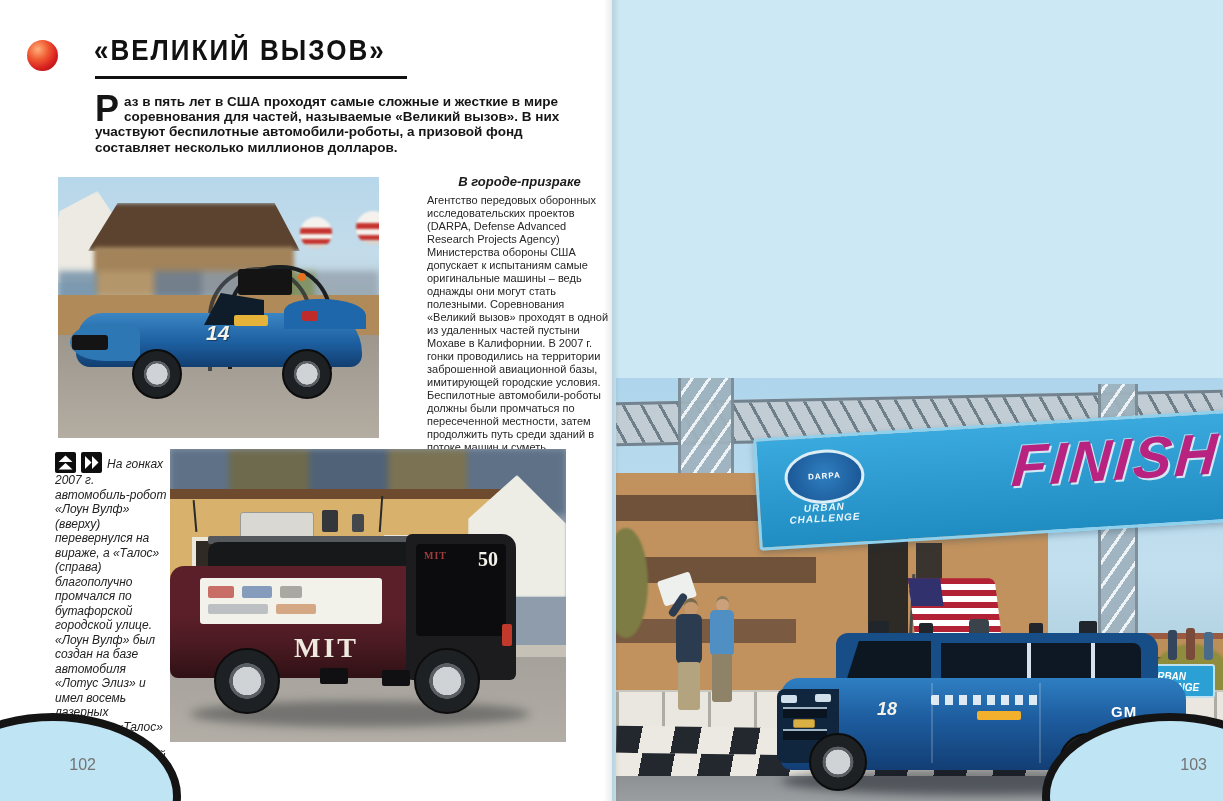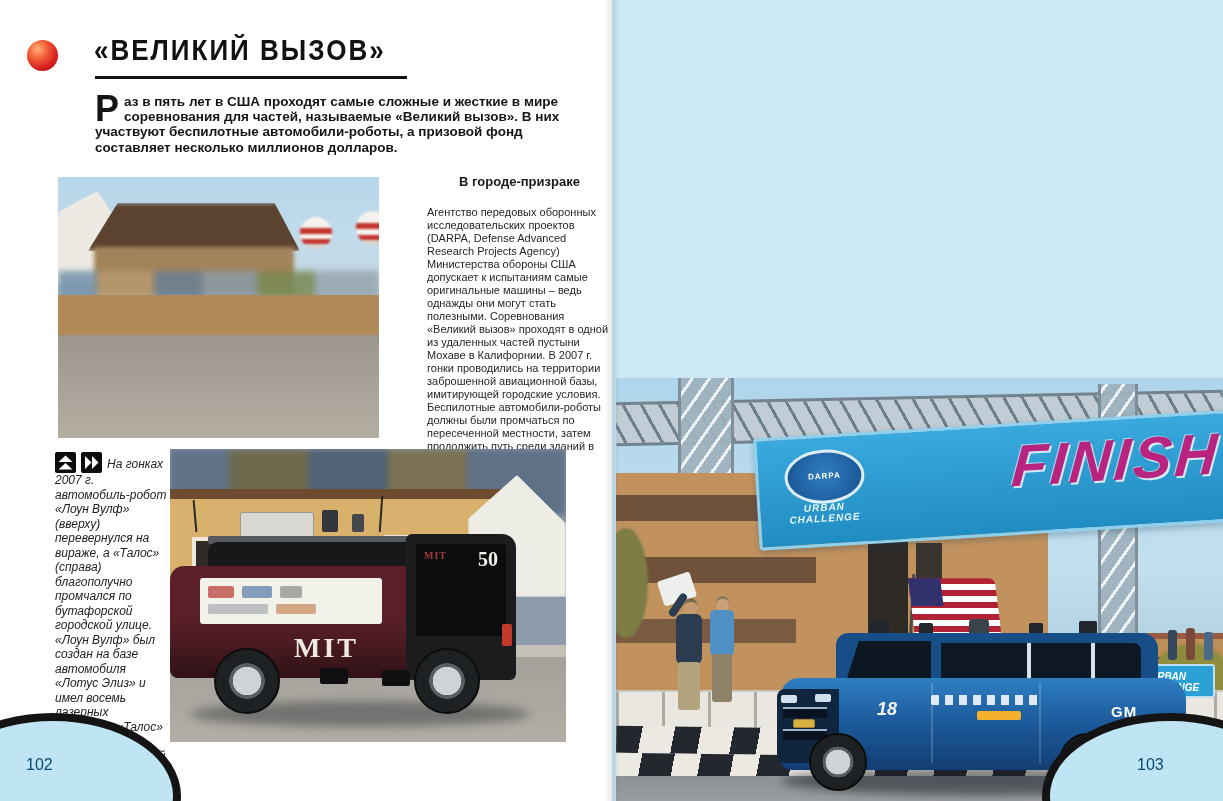--- a/index.html
+++ b/index.html
@@ -12,27 +12,27 @@
           background:linear-gradient(90deg,rgba(0,0,0,0) 0%,rgba(60,80,90,.10) 45%,rgba(60,80,90,.14) 55%,rgba(0,0,0,0) 100%);}
   .ball{position:absolute;left:27px;top:40px;width:31px;height:31px;border-radius:50%;
         background:radial-gradient(circle at 35% 30%,#ffb07a 0%,#f05a33 35%,#d81f1f 65%,#8e0f0f 100%);}
   .title{position:absolute;left:94px;top:34px;margin:0;font-size:26px;font-weight:bold;letter-spacing:2px;
          color:#111;transform:scaleY(1.1);transform-origin:left top;white-space:nowrap;}
   .title-underline{position:absolute;left:95px;top:76px;width:312px;height:3px;background:#111;}
   .intro{position:absolute;left:95px;top:94px;width:494px;margin:0;font-size:13.5px;line-height:15.2px;
          font-weight:bold;color:#151515;}
   .dropcap{float:left;font-size:36px;line-height:28px;font-weight:bold;margin:1px 5px 0 0;}
   .ghost{position:absolute;left:427px;top:174px;width:185px;}
-  .ghost h3{margin:0 0 17px 0;font-size:13px;text-align:center;}
+  .ghost h3{margin:0 0 5px 0;font-size:13px;text-align:center;font-style:italic;}
   .ghost p{margin:0;font-size:11px;line-height:13px;color:#262626;}
   .caption{position:absolute;left:55px;top:452px;width:113px;font-style:italic;font-size:12px;line-height:14.5px;color:#222;}
   .icon-sq{display:inline-block;width:21px;height:21px;background:#0d0d0d;border-radius:2px;
            vertical-align:-5px;margin-right:5px;}
   .icon-sq svg{display:block;width:21px;height:21px;}
-  .pagenum{position:absolute;z-index:31;font-size:16px;color:#0c4a6e;width:70px;text-align:left;}
+  .pagenum{position:absolute;z-index:31;font-size:16px;color:#737373;width:70px;text-align:right;}
   .tab{position:absolute;width:240px;height:150px;background:#bfe4f4;border:8px solid #141414;border-radius:50%;z-index:30;}
   .tab-left{left:-75px;bottom:-78px;}
   .tab-right{right:-75px;bottom:-78px;}
   .pn-left{left:26px;top:756px;}
   .pn-right{right:16px;top:756px;}
   
   .page-right{position:absolute;left:612px;top:0;width:611px;height:801px;background:#cde8f5;}
   
   .photo{position:absolute;overflow:hidden;}
   .photo .abs{position:absolute;}
@@ -81,20 +81,36 @@
 
     <div class="photo ph1">
       <div class="abs blur2" style="left:-12px;top:14px;width:112px;height:92px;background:#eceae3;clip-path:polygon(0 100%,12% 22%,46% 0,100% 100%);"></div>
       <div class="abs blur2" style="left:30px;top:26px;width:212px;height:48px;background:#5c4330;clip-path:polygon(0 100%,14% 0,88% 0,100% 100%);"></div>
       <div class="abs blur2" style="left:36px;top:70px;width:200px;height:46px;background:#a2835a;"></div>
       <div class="abs blur1" style="left:242px;top:40px;width:32px;height:32px;border-radius:50%;background:linear-gradient(180deg,#f5f2ee 0 34%,#c5342e 34% 52%,#f5f2ee 52% 70%,#c5342e 70% 85%,#d8d4cf 85%);"></div>
       <div class="abs blur1" style="left:298px;top:34px;width:34px;height:34px;border-radius:50%;background:linear-gradient(180deg,#f5f2ee 0 34%,#c5342e 34% 52%,#f5f2ee 52% 70%,#c5342e 70% 85%,#d8d4cf 85%);"></div>
       <div class="abs blur3" style="left:0;top:94px;width:321px;height:42px;opacity:.85;background:linear-gradient(90deg,#7390a8 0 12%,#b89a6e 12% 30%,#6b7f94 30% 45%,#8a9aa8 45% 62%,#7a8a55 62% 80%,#98a6b2 80%);"></div>
       <div class="abs" style="left:0;top:118px;width:321px;height:48px;background:#b08a59;"></div>
       <div class="abs" style="left:0;top:158px;width:321px;height:103px;background:linear-gradient(180deg,#9d968c,#aaa49a 60%,#b3ada2);"></div>
+      <div class="abs" style="left:18px;top:88px;width:292px;height:132px;">
+        <div class="abs" style="left:132px;top:2px;width:96px;height:100px;border:4px solid #23282c;border-bottom:none;border-radius:50px 50px 0 0;opacity:.75;"></div>
+        <div class="abs" style="left:152px;top:0;width:96px;height:100px;border:4px solid #1b1f22;border-bottom:none;border-radius:50px 50px 0 0;"></div>
+        <div class="abs" style="left:162px;top:4px;width:54px;height:26px;background:#141414;border-radius:3px;"></div>
+        <div class="abs" style="left:222px;top:8px;width:8px;height:8px;border-radius:50%;background:#e8701e;"></div>
+        <div class="abs" style="left:0;top:48px;width:286px;height:54px;background:linear-gradient(180deg,#3b86c4,#1d5fa0 55%,#113e70);border-radius:26px 34px 12px 14px / 30px 40px 12px 14px;"></div>
+        <div class="abs" style="left:-6px;top:58px;width:70px;height:38px;background:#2e77b5;border-radius:50% 10px 6px 50%;"></div>
+        <div class="abs" style="left:-4px;top:70px;width:36px;height:15px;background:#141414;border-radius:3px;"></div>
+        <div class="abs" style="left:128px;top:28px;width:60px;height:32px;background:#0f1c2a;clip-path:polygon(0 100%,28% 0,100% 22%,100% 100%);"></div>
+        <div class="abs" style="left:208px;top:34px;width:82px;height:30px;background:#1f67ab;border-radius:40% 55% 0 0;"></div>
+        <div class="abs num-white" style="left:130px;top:56px;font-size:21px;text-shadow:1px 1px 1px rgba(0,0,0,.4);">14</div>
+        <div class="abs" style="left:158px;top:50px;width:34px;height:11px;background:#e5b23a;border-radius:2px;"></div>
+        <div class="abs" style="left:226px;top:46px;width:16px;height:10px;background:#bf2b2b;border-radius:2px;"></div>
+        <div class="wheel" style="left:56px;top:84px;width:46px;height:46px;"></div>
+        <div class="wheel" style="left:206px;top:84px;width:46px;height:46px;"></div>
+      </div>
     </div>
 
     <div class="ghost">
       <h3>В городе-призраке</h3>
       <p>Агентство передовых оборонных исследовательских проектов (DARPA, Defense Advanced Research Projects Agency) Министерства обороны США допускает к испытаниям самые оригинальные машины – ведь однажды они могут стать полезными. Соревнования «Великий вызов» проходят в одной из удаленных частей пустыни Мохаве в Калифорнии. В 2007 г. гонки проводились на территории заброшенной авиационной базы, имитирующей городские условия. Беспилотные автомобили-роботы должны были промчаться по пересеченной местности, затем продолжить путь среди зданий в потоке машин и суметь припарковаться.</p>
     </div>
 
     <div class="caption">
       <span class="icon-sq"><svg viewBox="0 0 21 21">
             <polygon points="3.5,10 10.5,3.5 17.5,10" fill="#fff"></polygon>

